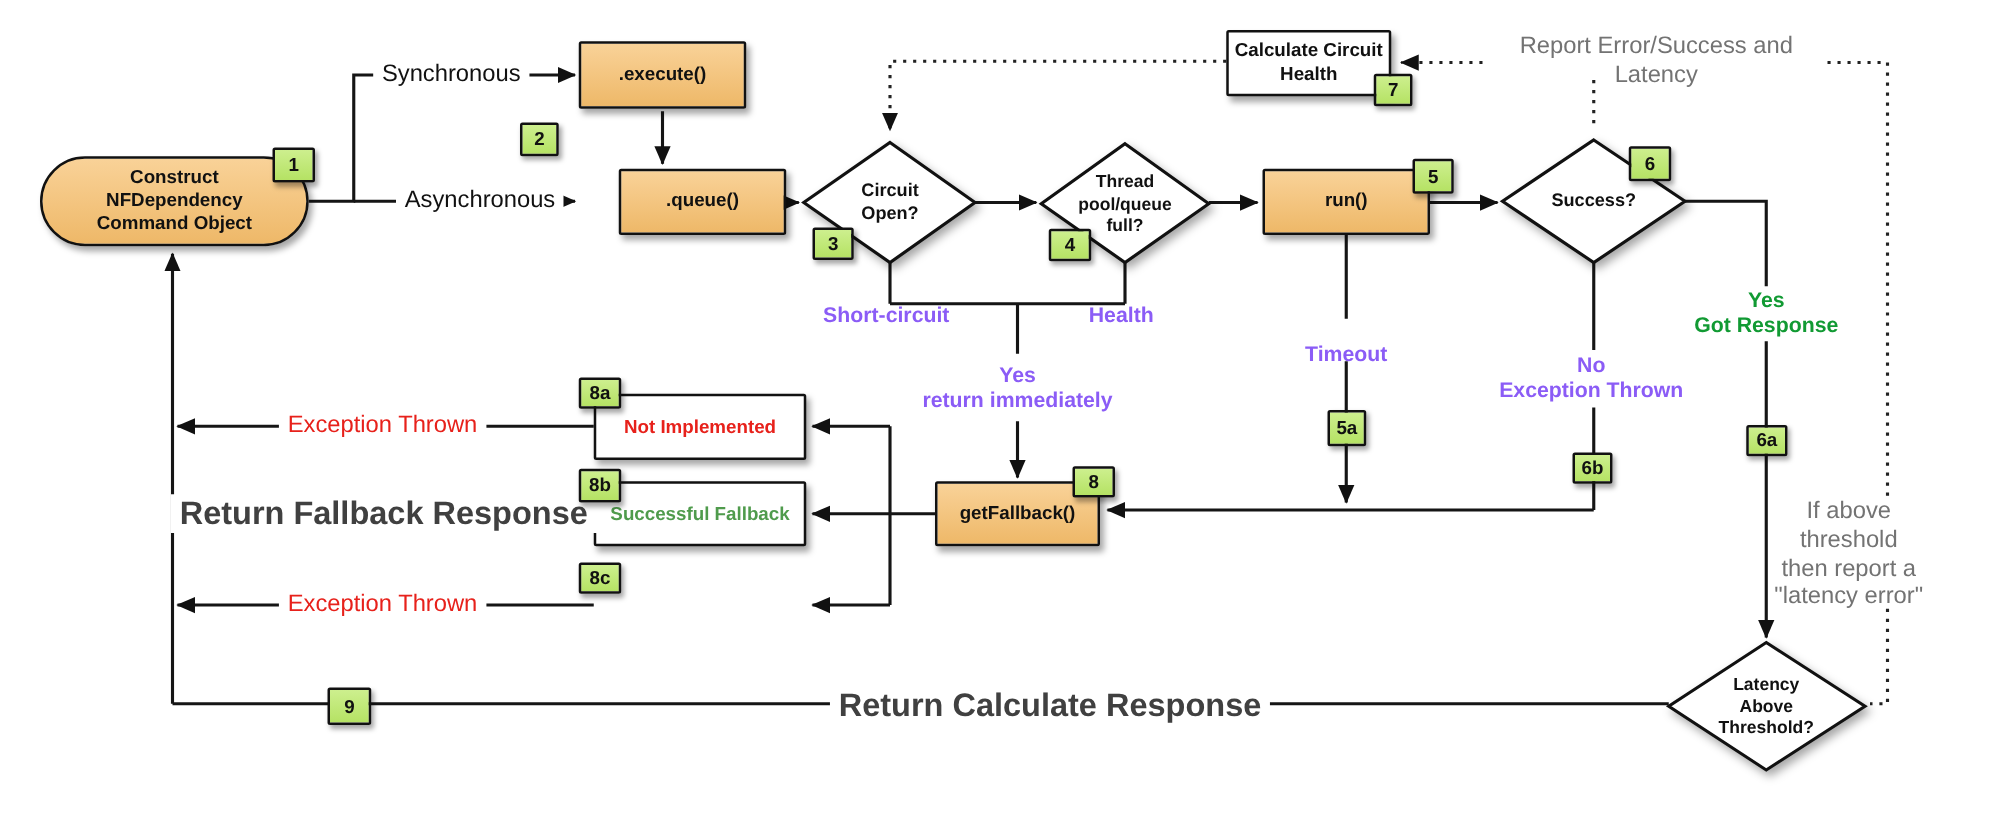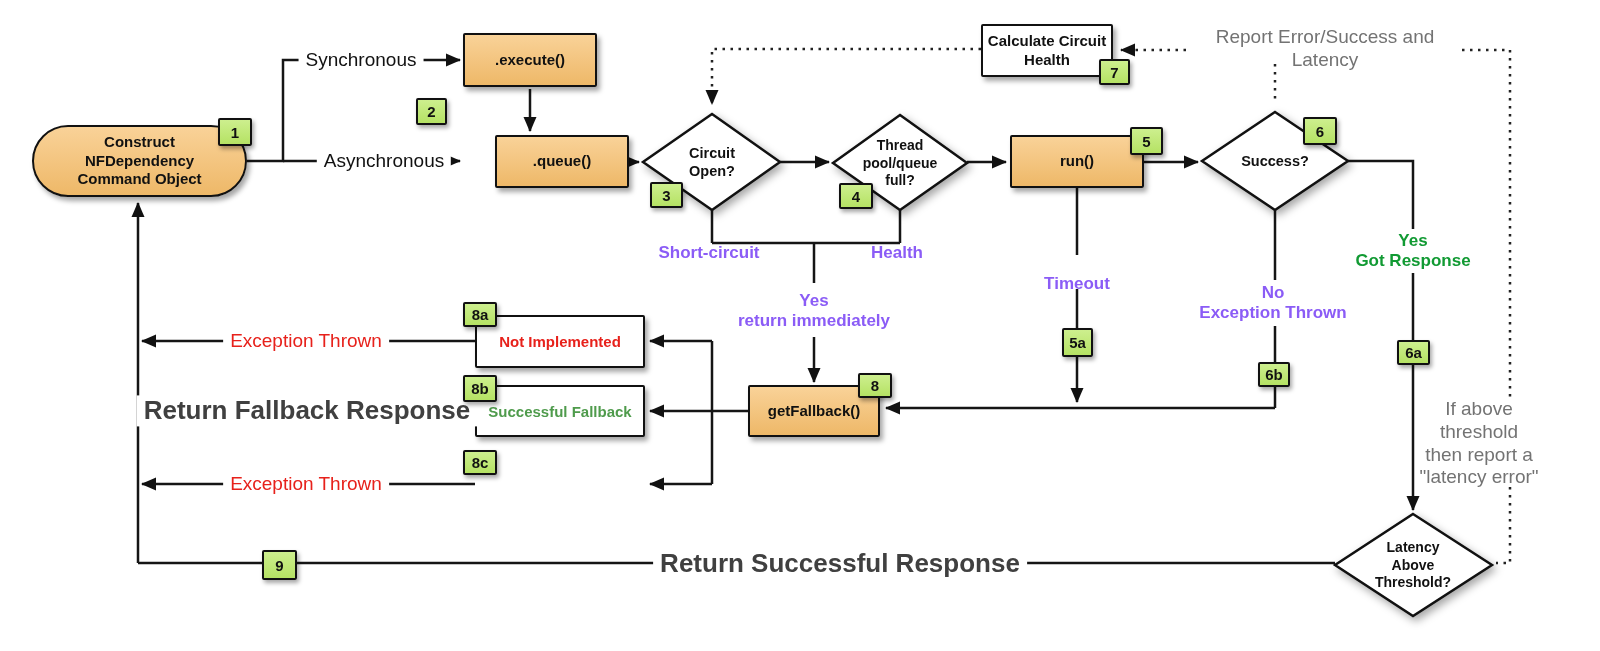--- a/index.html
+++ b/index.html
@@ -154,21 +154,21 @@
 Exception Thrown</div>
   <div class="lbl green" style="left:1413px;top:251px;">Yes
 Got Response</div>
   <div class="lbl gray" style="left:1325px;top:49px;">Report Error/Success and Latency</div>
   <div class="lbl gray" style="left:1479px;top:444px;">If above threshold
 then report a
 "latency error"</div>
   <div class="lbl redline onln" style="left:306px;top:341px;">Exception Thrown</div>
   <div class="lbl greenbig onln" style="left:307px;top:411px;">Return Fallback Response</div>
   <div class="lbl redline onln" style="left:306px;top:484px;">Exception Thrown</div>
-  <div class="lbl greenbig onln" style="left:840px;top:564px;">Return Successful Response</div>
+  <div class="lbl greenbig onln" style="left:840px;top:564px;">Return Calculate Response</div>
 
   <div class="badge" style="left:218px;top:118px;width:34px;height:28px;">1</div>
   <div class="badge" style="left:416px;top:98px;width:31px;height:27px;">2</div>
   <div class="badge" style="left:650px;top:182px;width:33px;height:26px;">3</div>
   <div class="badge" style="left:839px;top:183px;width:34px;height:26px;">4</div>
   <div class="badge" style="left:1130px;top:127px;width:33px;height:28px;">5</div>
   <div class="badge" style="left:1062px;top:328px;width:31px;height:29px;">5a</div>
   <div class="badge" style="left:1303px;top:117px;width:34px;height:28px;">6</div>
   <div class="badge" style="left:1397px;top:340px;width:33px;height:25px;">6a</div>
   <div class="badge" style="left:1258px;top:362px;width:32px;height:25px;">6b</div>

